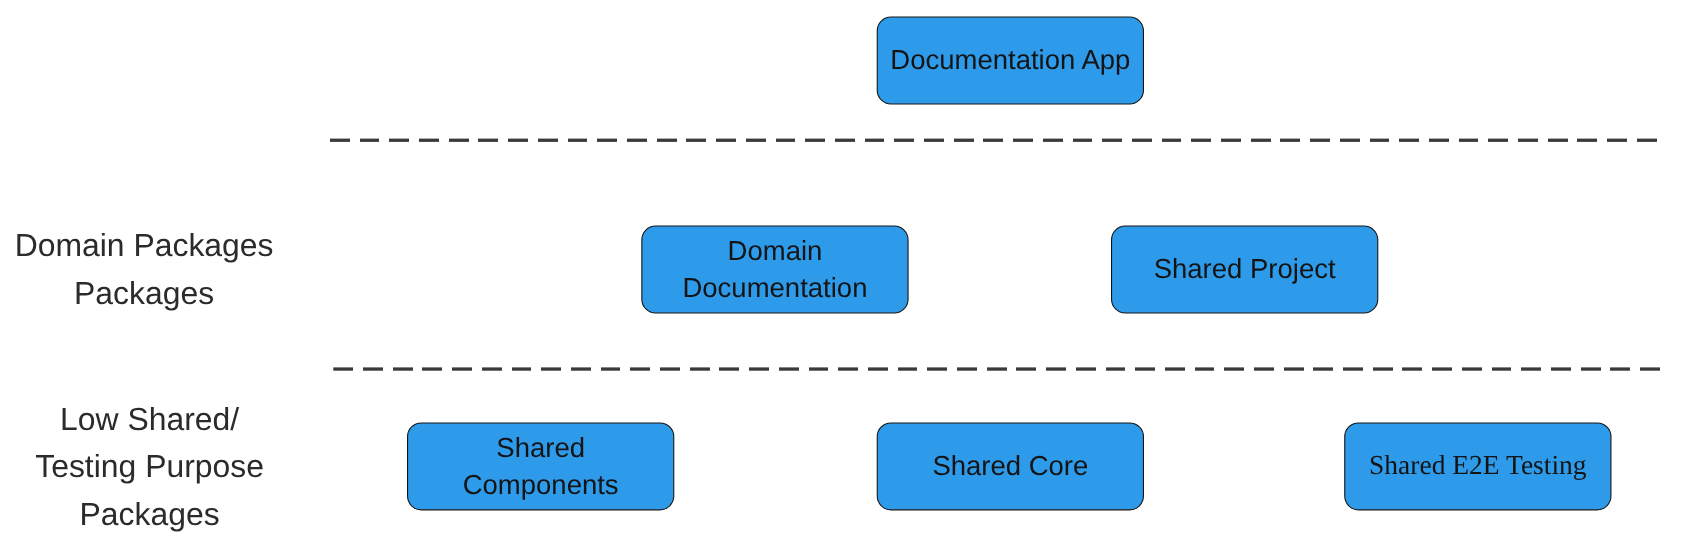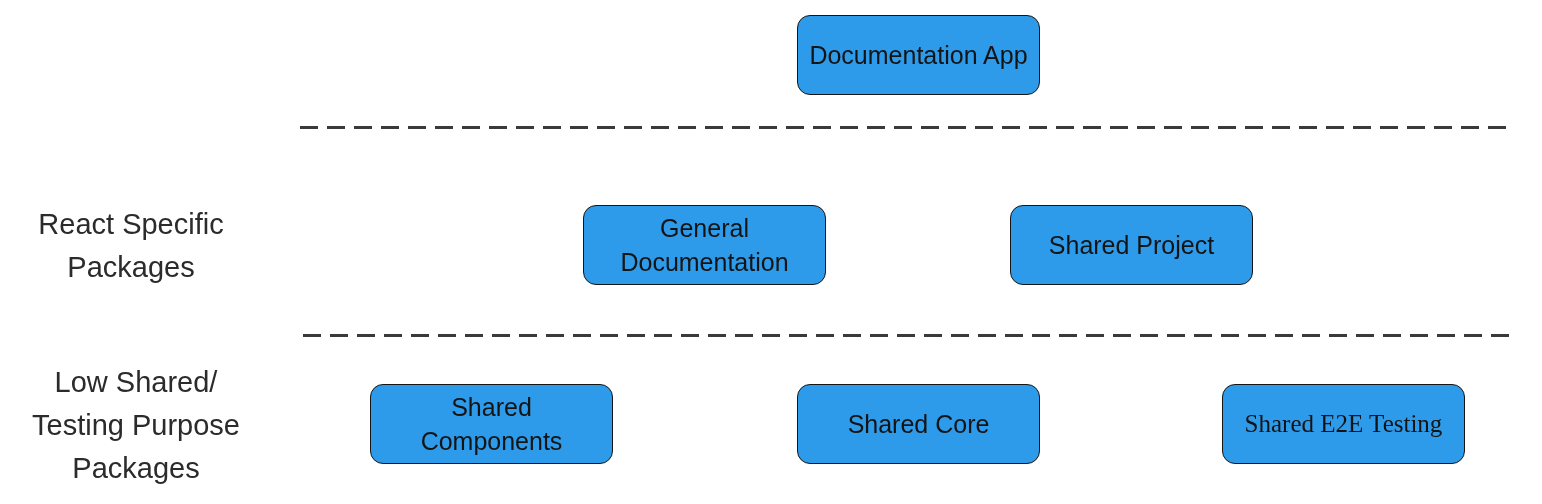--- a/index.html
+++ b/index.html
@@ -54,39 +54,39 @@
   #divider-top    { left: 300px; top: 126px; width: 1212px; }
   #divider-bottom { left: 303px; top: 334px; width: 1210px; }
 </style>
 </head>
 <body>
 
 <div class="canvas">
 
 
   <div class="row-label" id="label-domain">
-    <div>React Specific</div>
+    <div>Domain Packages</div>
     <div>Packages</div>
   </div>
 
   <div class="row-label" id="label-low-level">
     <div>Low Shared/</div>
     <div>Testing Purpose</div>
     <div>Packages</div>
   </div>
 
   <div class="divider" id="divider-top"></div>
   <div class="divider" id="divider-bottom"></div>
 
   <div class="node" id="node-documentation-app">
     <span>Documentation App</span>
   </div>
 
   <div class="node" id="node-shared-doc">
-    <span>General Documentation</span>
+    <span>Domain Documentation</span>
   </div>
 
   <div class="node" id="node-shared-project">
     <span>Shared Project</span>
   </div>
 
   <div class="node" id="node-shared-components">
     <span>Shared Components</span>
   </div>
 

